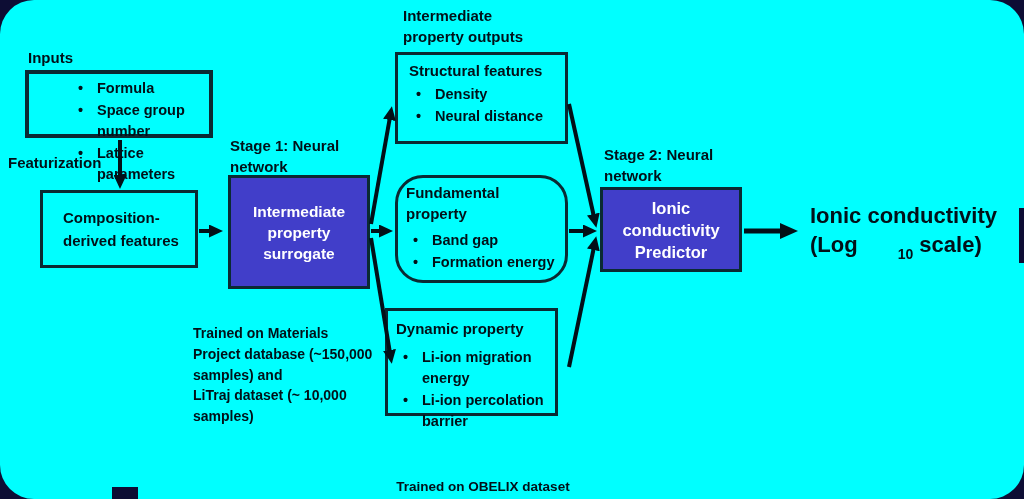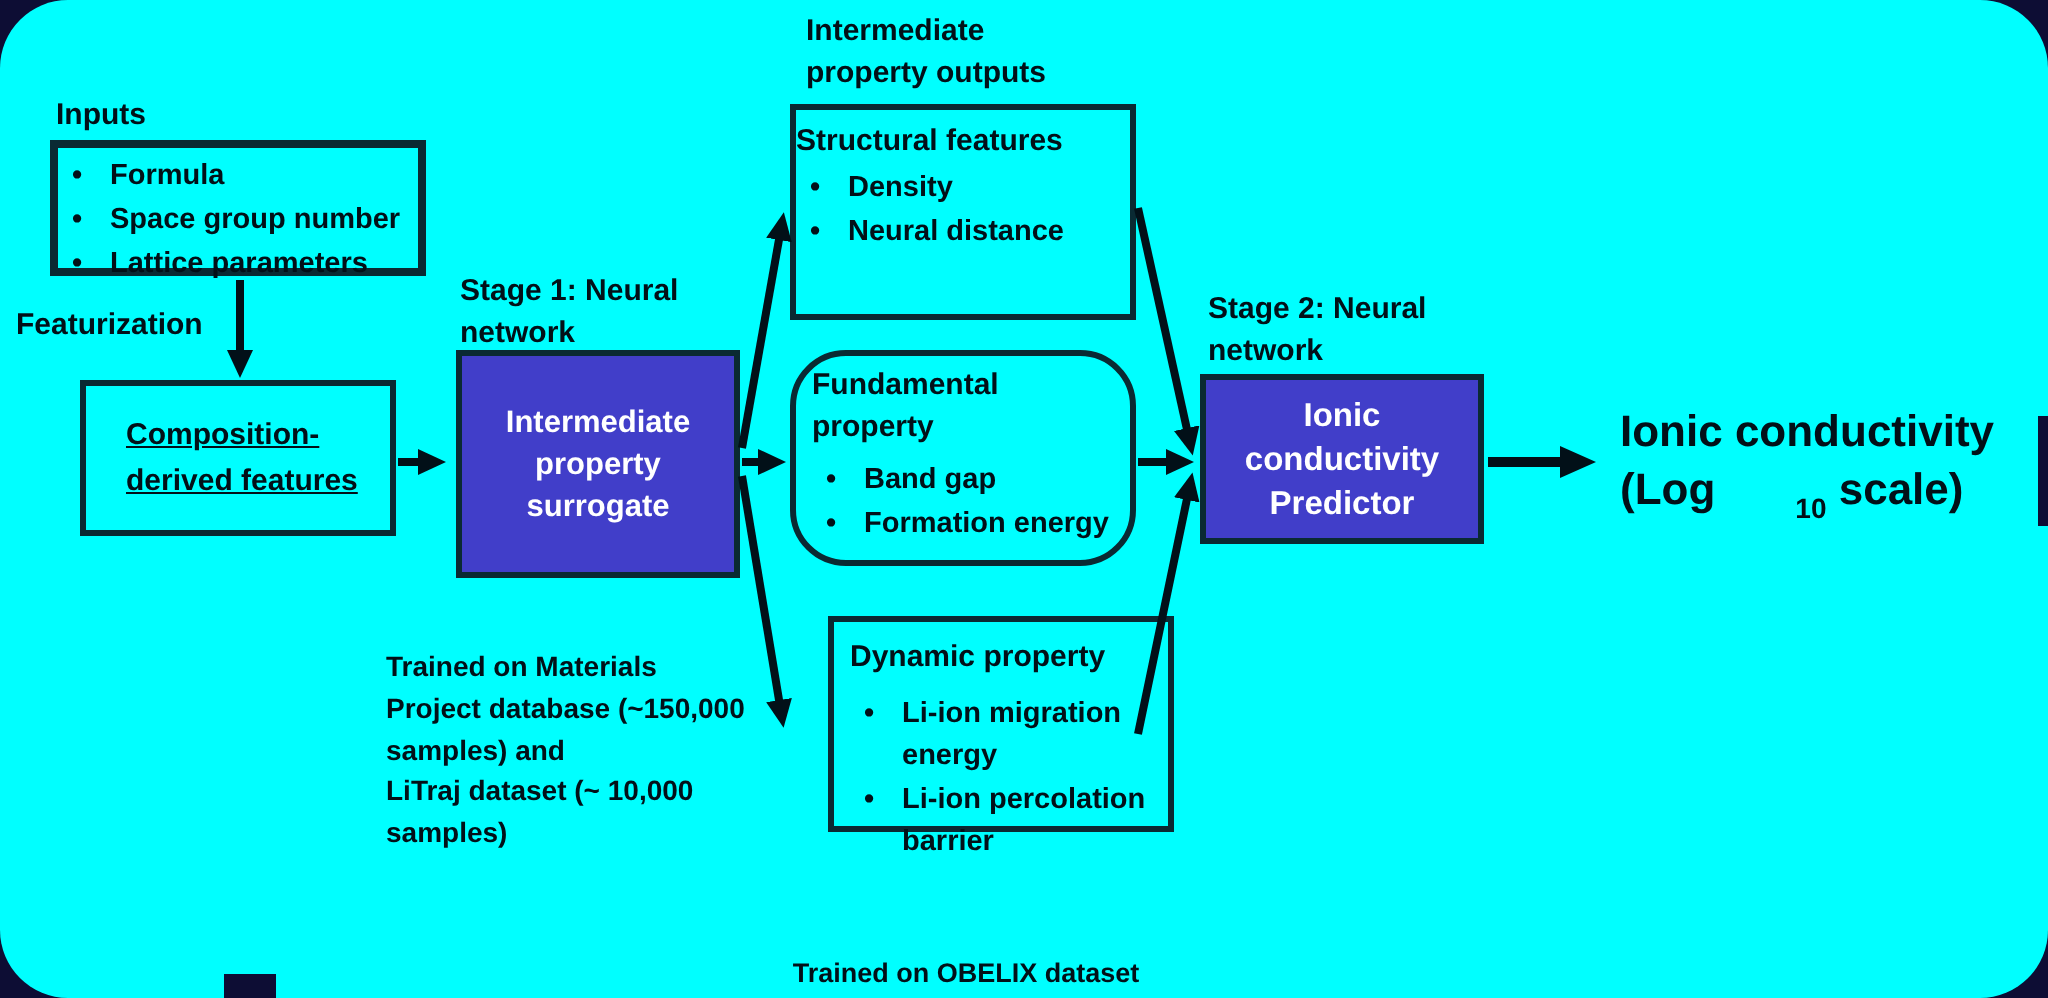--- a/index.html
+++ b/index.html
@@ -40,66 +40,66 @@
 </head>
 <body>
 
 <div class="panel"></div>
 
 <div class="artifact" style="left:112px;top:487px;width:26px;height:12px;"></div>
 <div class="artifact" style="left:1019px;top:208px;width:5px;height:55px;"></div>
 
 <div class="abs lbl" style="left:28px;top:47px;">Inputs</div>
 <div class="box" style="left:25px;top:70px;width:188px;height:68px;border-width:4px;">
-  <ul class="bullets" style="padding-top:3px;">
+  <ul class="bullets" style="padding-top:3px;margin-left:42px;">
       <li>Formula</li>
       <li>Space group number</li>
       <li>Lattice parameters</li>
     </ul>
 </div>
 
 <div class="abs lbl" style="left:8px;top:152px;">Featurization</div>
 
 <div class="box" style="left:40px;top:190px;width:158px;height:78px;display:flex;align-items:center;">
-  <div class="boxtitle" style="padding-left:20px;font-size:15px;line-height:23px;text-decoration:underline;">Composition-
+  <div class="boxtitle" style="padding-left:20px;font-size:15px;line-height:23px;">Composition-
 derived features</div>
 </div>
 
 <div class="abs lbl" style="left:230px;top:135px;">Stage 1: Neural
 network</div>
 <div class="bluebox" style="left:228px;top:175px;width:142px;height:114px;font-size:15.5px;line-height:21px;">Intermediate
 property
 surrogate</div>
 <div class="abs note" style="left:193px;top:294px;width:212px;">Trained on Materials
 Project database (~150,000
 samples) and
 LiTraj dataset (~ 10,000
 samples)</div>
 
 <div class="abs lbl" style="left:403px;top:5px;">Intermediate
 property outputs</div>
 
-<div class="box" style="left:395px;top:52px;width:173px;height:108px;padding:5px 8px 0 0;">
+<div class="box" style="left:395px;top:52px;width:173px;height:92px;padding:5px 8px 0 11px;">
   <div class="boxtitle" style="margin-bottom:3px;">Structural features</div>
   <ul class="bullets">
       <li>Density</li>
       <li>Neural distance</li>
     </ul>
 </div>
 
 <div class="box" style="left:395px;top:175px;width:173px;height:108px;padding:4px 8px 0 8px;border-radius:28px;">
   <div class="boxtitle">Fundamental
 property</div>
   <ul class="bullets" style="margin-top:6px;">
       <li>Band gap</li>
       <li>Formation energy</li>
     </ul>
 </div>
 
-<div class="box" style="left:414px;top:308px;width:173px;height:108px;padding:7px 8px 0 8px;">
+<div class="box" style="left:385px;top:308px;width:173px;height:108px;padding:7px 8px 0 8px;">
   <div class="boxtitle">Dynamic property</div>
   <ul class="bullets" style="margin-top:8px;">
       <li>Li-ion migration energy</li>
       <li>Li-ion percolation barrier</li>
     </ul>
 </div>
 
 <div class="abs note" style="left:385px;top:448px;width:196px;text-align:center;font-size:13.5px;line-height:19px;">Trained on OBELIX dataset
 (~599 experimental data)</div>
 

